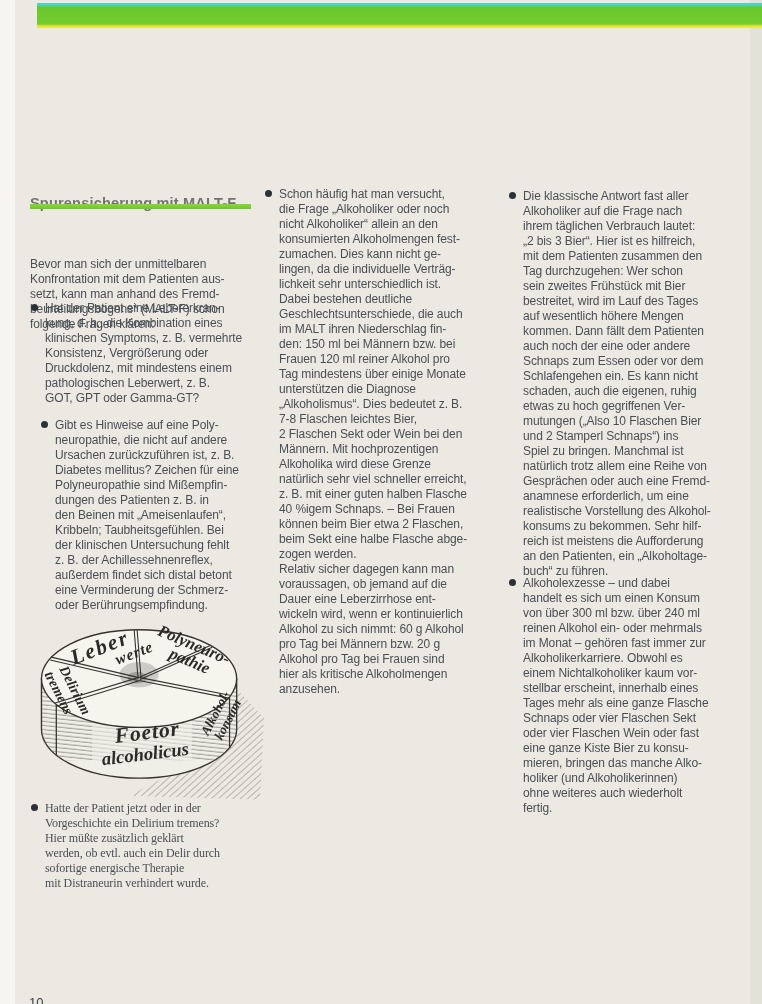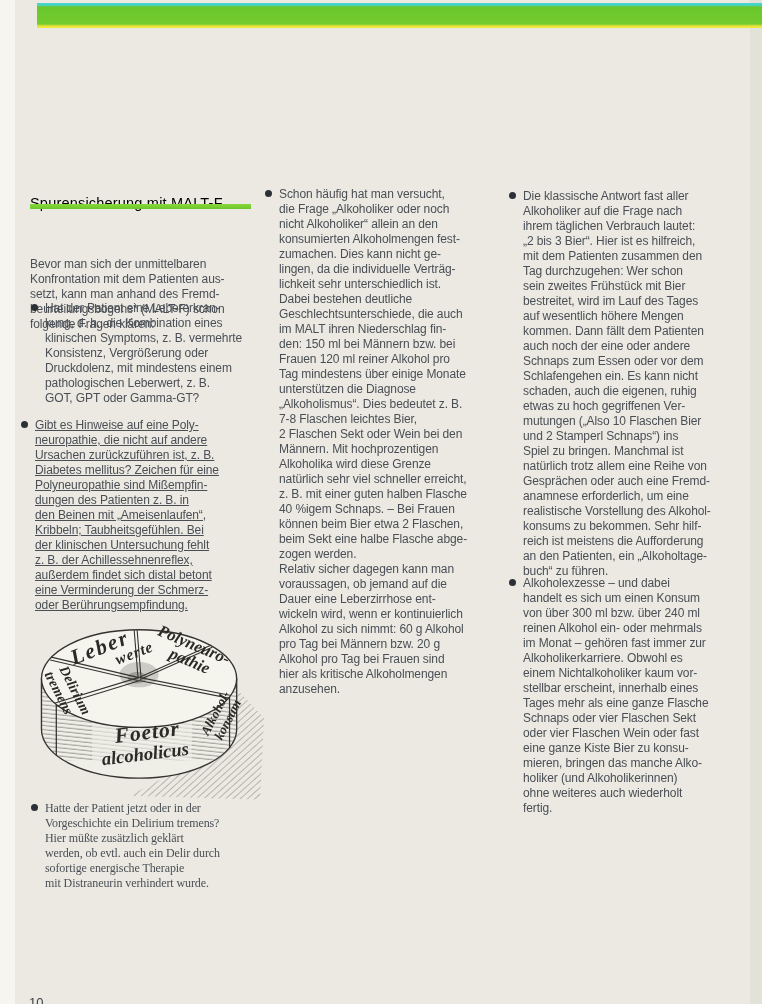--- a/index.html
+++ b/index.html
@@ -13,21 +13,21 @@
   .edge-right{position:absolute;right:0;top:0;width:12px;height:100%;background:#e3e2d9;}
   .topbar{
     position:absolute;left:37px;right:0;top:3px;height:25px;
     background:linear-gradient(to bottom,
       #47d4cc 0px,#47d4cc 2px,
       #69c72b 4px,#74cc2f 21px,
       #e9e23a 23px,#f2ea45 25px);
   }
   .title{
     position:absolute;left:30px;top:185px;width:224px;
-    font-size:14.5px;font-weight:normal;color:#000000;letter-spacing:.2px;
+    font-size:14.5px;font-weight:bold;color:#737373;letter-spacing:.2px;
   }
   .title-rule{
     position:absolute;left:30px;top:204px;width:221px;height:5px;
     background:linear-gradient(to bottom,#8ad63a 0,#6cc72a 100%);
   }
   .txt{
     font-size:12px;line-height:15px;letter-spacing:-0.1px;
     white-space:pre-line;margin:0;
   }
   .block{position:absolute;margin-top:42px;}
@@ -68,21 +68,21 @@
   <span class="dot"></span>
   <p class="txt">Hat der Patient eine Lebererkran-
 kung, d. h., die Kombination eines
 klinischen Symptoms, z. B. vermehrte
 Konsistenz, Vergrößerung oder
 Druckdolenz, mit mindestens einem
 pathologischen Leberwert, z. B.
 GOT, GPT oder Gamma-GT?</p>
 </div>
 
-<div class="bullet" style="left:20px;top:418px;width:225px;text-decoration:underline;">
+<div class="bullet" style="left:40px;top:418px;width:225px;">
   <span class="dot"></span>
   <p class="txt">Gibt es Hinweise auf eine Poly-
 neuropathie, die nicht auf andere
 Ursachen zurückzuführen ist, z. B.
 Diabetes mellitus? Zeichen für eine
 Polyneuropathie sind Mißempfin-
 dungen des Patienten z. B. in
 den Beinen mit „Ameisenlaufen“,
 Kribbeln; Taubheitsgefühlen. Bei
 der klinischen Untersuchung fehlt

